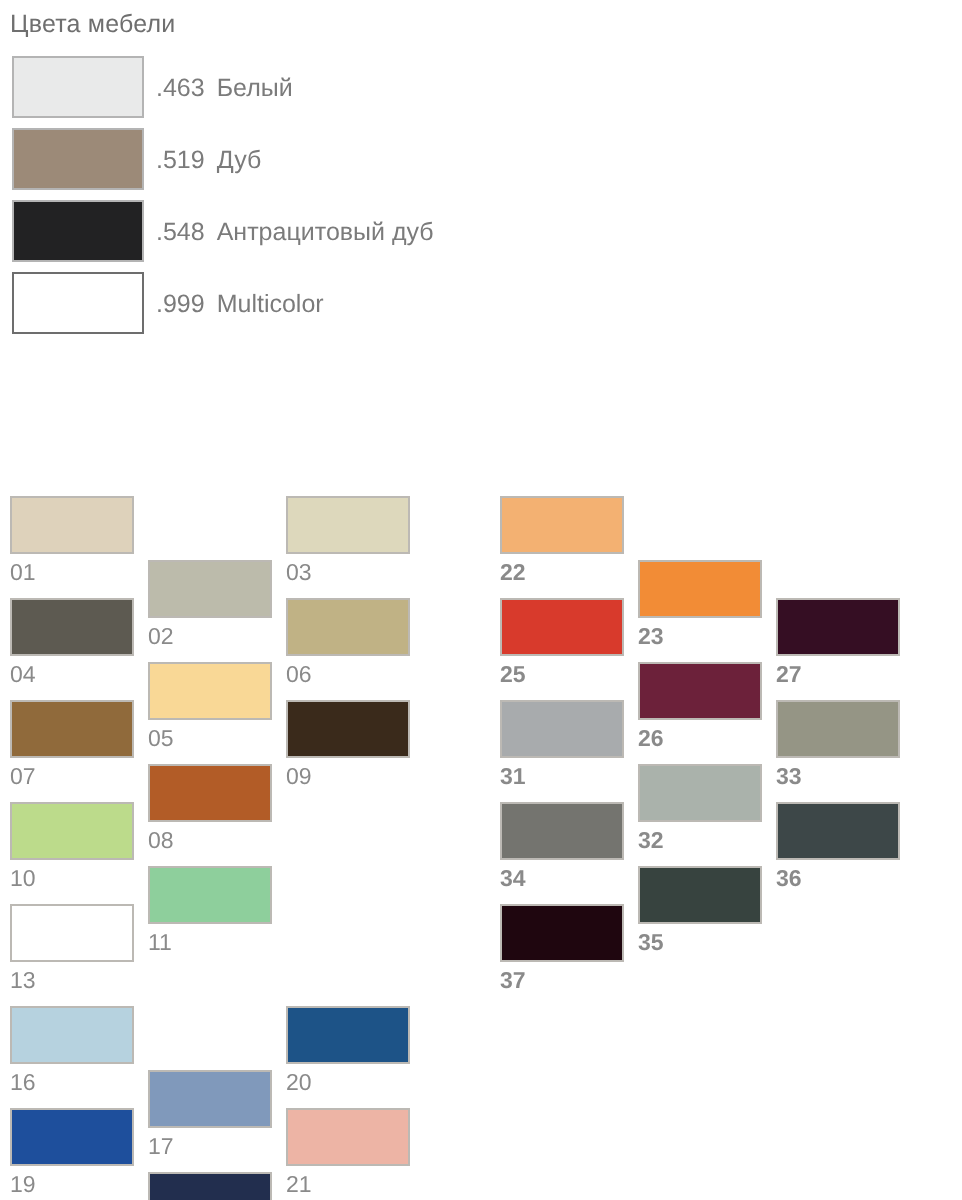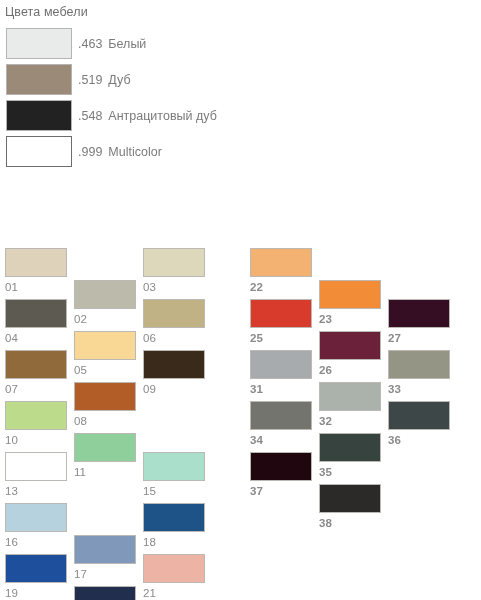--- a/index.html
+++ b/index.html
@@ -183,37 +183,33 @@
         <div class="cell cell-c1">
           <span class="cell-swatch" style="background: rgb(142, 207, 156);"></span>
           <span class="cell-label">11</span>
         </div>
       </div>
       <div class="grid-row">
         <div class="cell cell-c0">
           <span class="cell-swatch"></span>
           <span class="cell-label">13</span>
         </div>
-        <div class="cell cell-c2">
-          <span class="cell-swatch" style="background: rgb(169, 223, 203);"></span>
-          <span class="cell-label">15</span>
-        </div>
       </div>
       <div class="grid-row">
         <div class="cell cell-c0">
           <span class="cell-swatch" style="background: rgb(182, 210, 223);"></span>
           <span class="cell-label">16</span>
         </div>
         <div class="cell cell-c1">
           <span class="cell-swatch" style="background: rgb(128, 153, 187);"></span>
           <span class="cell-label">17</span>
         </div>
         <div class="cell cell-c2">
           <span class="cell-swatch" style="background: rgb(29, 83, 135);"></span>
-          <span class="cell-label">18</span>
+          <span class="cell-label">20</span>
         </div>
       </div>
       <div class="grid-row">
         <div class="cell cell-c0">
           <span class="cell-swatch" style="background: rgb(30, 79, 156);"></span>
           <span class="cell-label">19</span>
         </div>
         <div class="cell cell-c1">
           <span class="cell-swatch" style="background: rgb(34, 46, 78);"></span>
           <span class="cell-label">20</span>
@@ -275,21 +271,17 @@
         <div class="cell cell-c2">
           <span class="cell-swatch" style="background: rgb(61, 71, 72);"></span>
           <span class="cell-label">36</span>
         </div>
       </div>
       <div class="grid-row">
         <div class="cell cell-c0">
           <span class="cell-swatch" style="background: rgb(31, 6, 15);"></span>
           <span class="cell-label">37</span>
         </div>
-        <div class="cell cell-c1">
-          <span class="cell-swatch" style="background: rgb(43, 42, 41);"></span>
-          <span class="cell-label">38</span>
-        </div>
         <div class="cell cell-c2 empty"></div>
       </div>
     </div>
 
 </div>
 
 </body></html>

